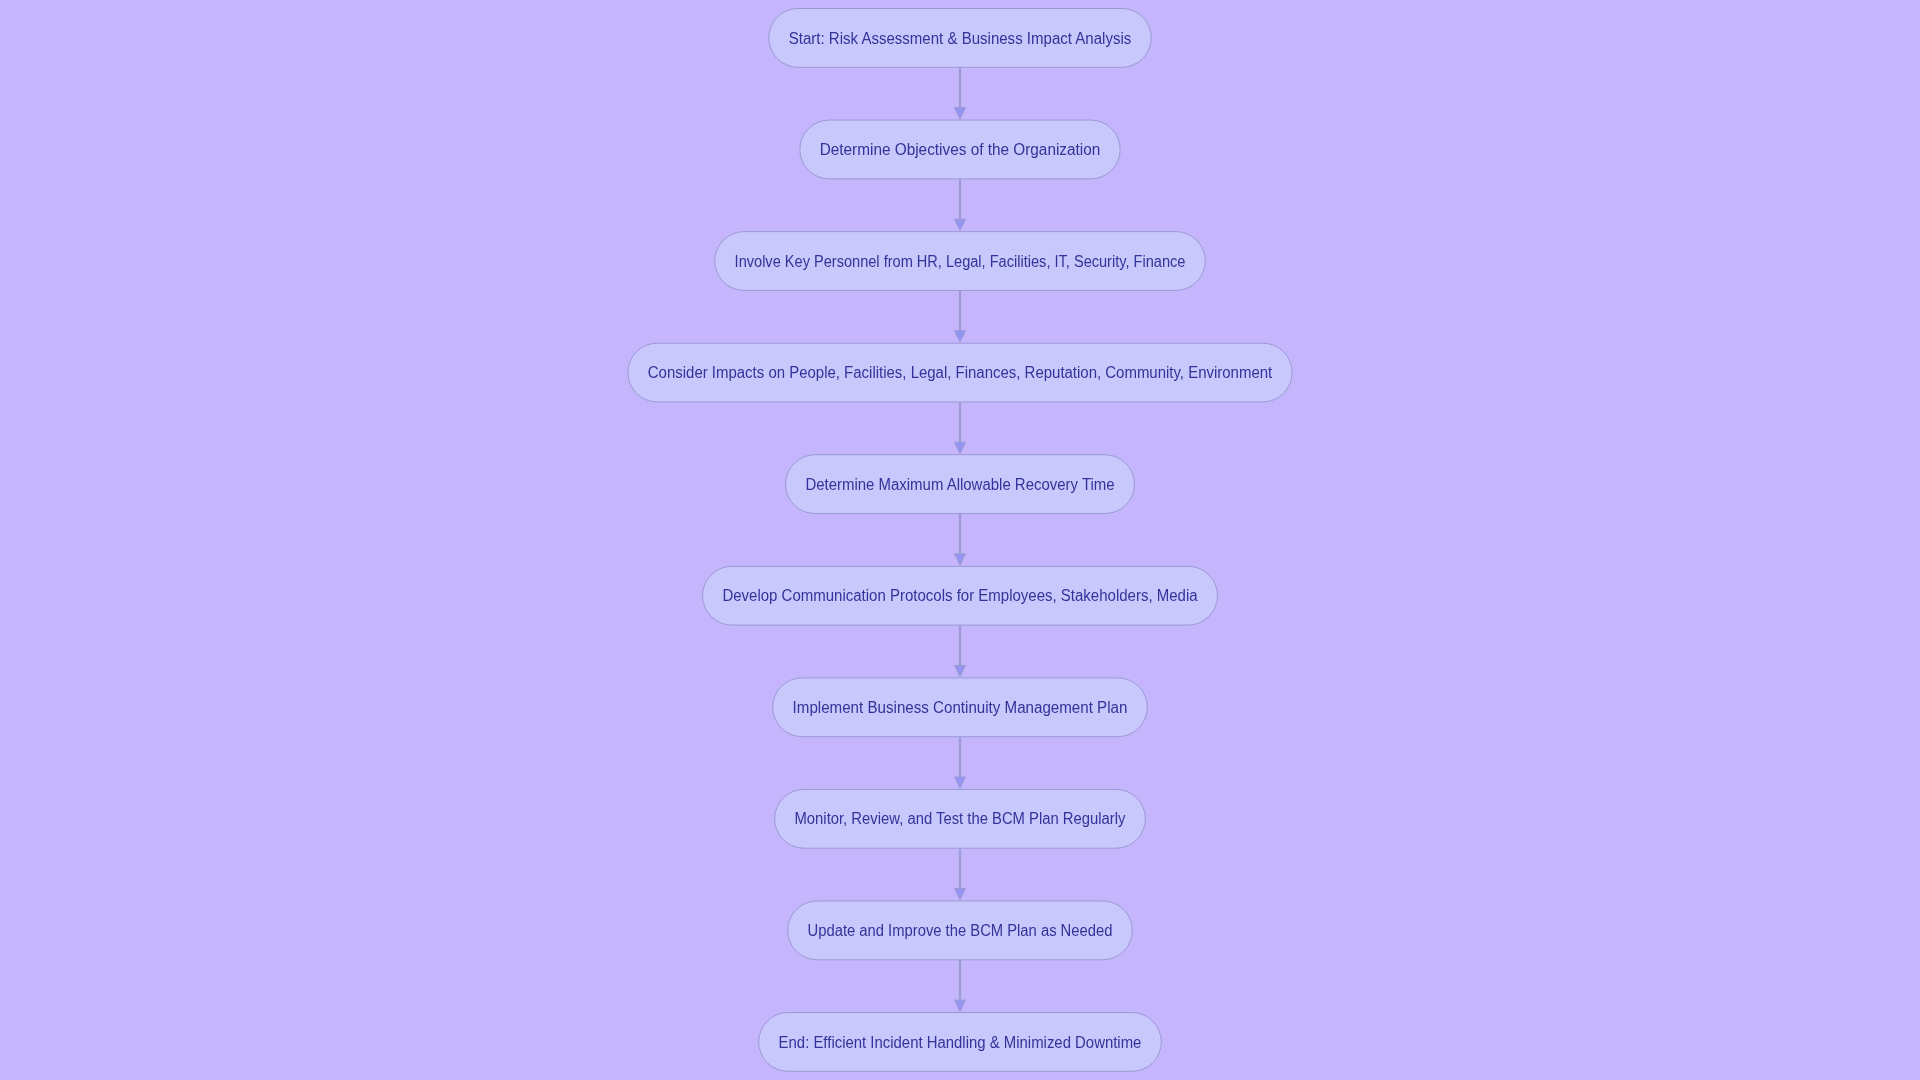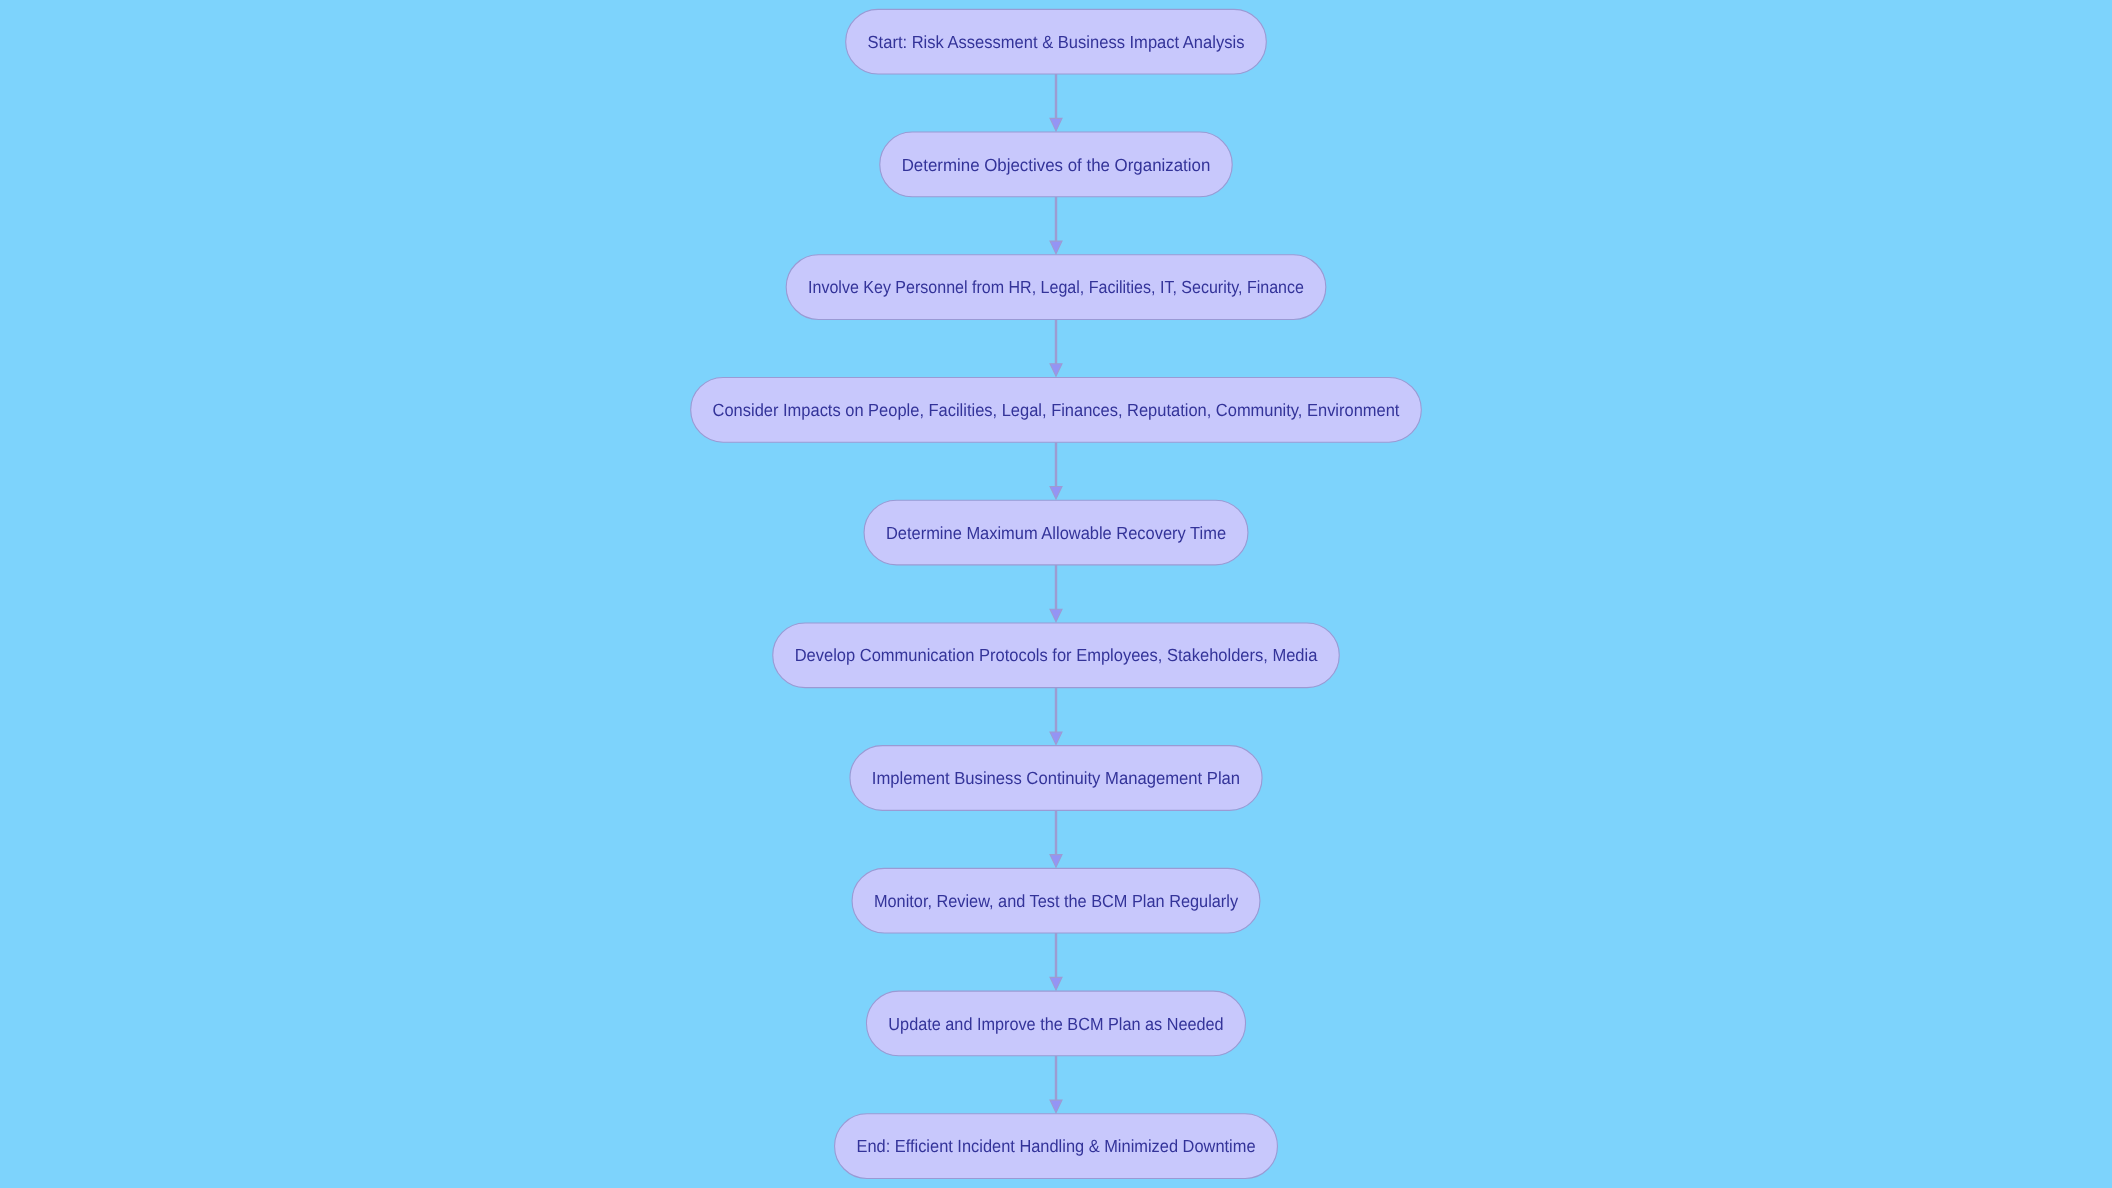--- a/index.html
+++ b/index.html
@@ -12,21 +12,21 @@
     height: 1080px;
     overflow: hidden;
     font-family: "Liberation Sans", sans-serif;
   }
   #flowchart-wrap {
     position: absolute;
     left: 0;
     top: 0;
     width: 1920px;
     height: 1080px;
-    background: #7dd3fc;
+    background: #c4b5fd;
   }
   svg#flowchart {
     display: block;
     width: 1920px;
     height: 1080px;
     font-family: "Liberation Sans", sans-serif;
   }
   .node-shape {
     fill: #c8c8fc;
     stroke: #9a9ad4;

